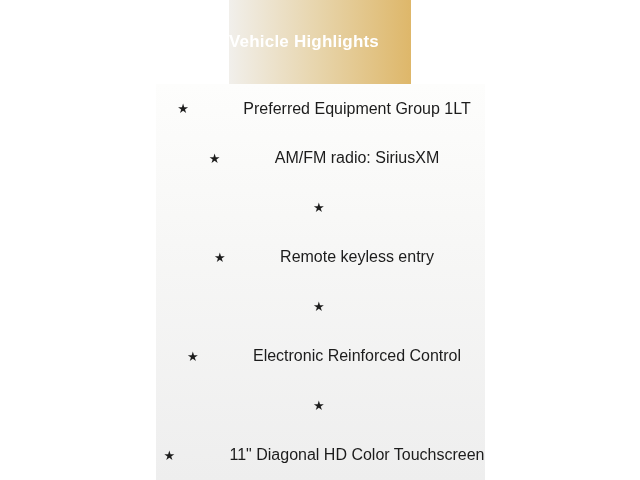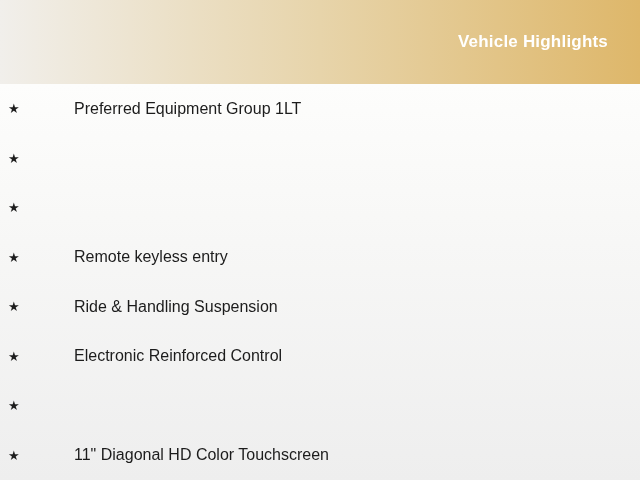--- a/index.html
+++ b/index.html
@@ -1,15 +1,15 @@
 <!DOCTYPE html>
 <html><head>
 <meta charset="utf-8">
 <style>
-  * { margin: 0; padding: 0; box-sizing: border-box; }
+  * { margin: 0; padding: 0; box-sizing: border-box; align-items: center; }
   html, body {
     width: 640px;
     height: 480px;
     overflow: hidden;
     font-family: "Liberation Sans", sans-serif;
   }
   .panel {
     width: 640px;
     height: 480px;
     display: flex;
@@ -67,34 +67,34 @@
 
   <div class="highlights-list">
 
     <div class="highlight-row">
       <span class="star">★</span>
       <span class="label">Preferred Equipment Group 1LT</span>
     </div>
 
     <div class="highlight-row">
       <span class="star">★</span>
+      <span class="label">AM/FM radio: SiriusXM</span>
     </div>
 
     <div class="highlight-row">
       <span class="star">★</span>
     </div>
 
     <div class="highlight-row">
       <span class="star">★</span>
       <span class="label">Remote keyless entry</span>
     </div>
 
     <div class="highlight-row">
       <span class="star">★</span>
-      <span class="label">Ride &amp; Handling Suspension</span>
     </div>
 
     <div class="highlight-row">
       <span class="star">★</span>
       <span class="label">Electronic Reinforced Control</span>
     </div>
 
     <div class="highlight-row">
       <span class="star">★</span>
     </div>

